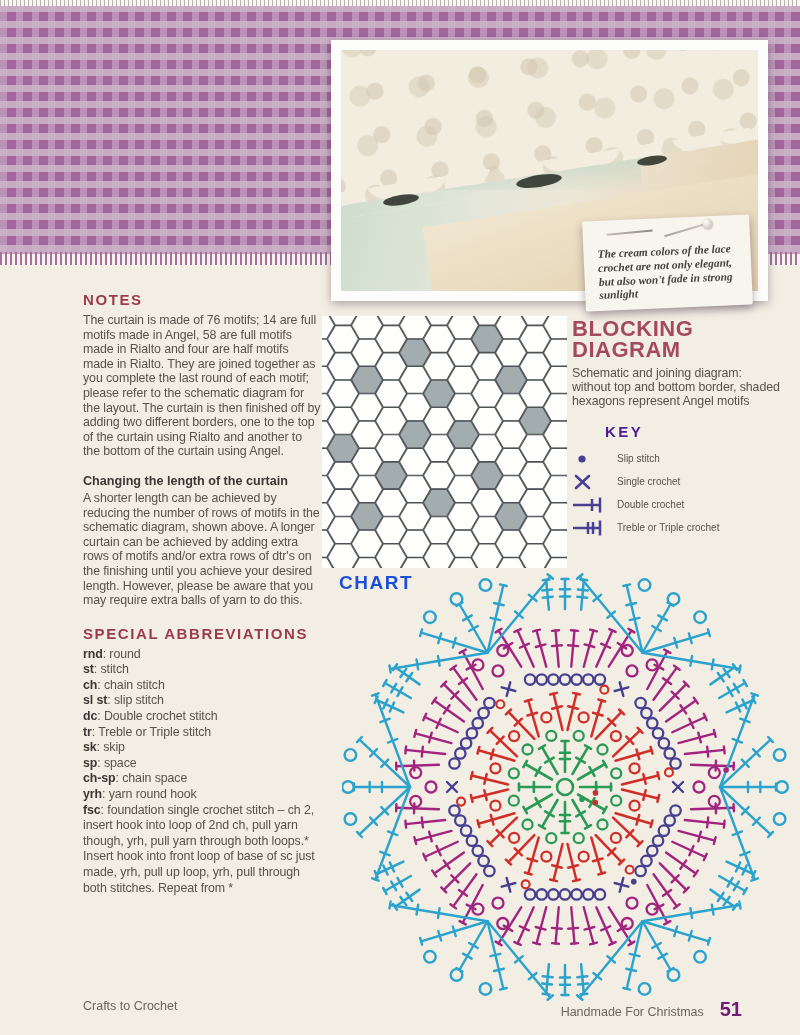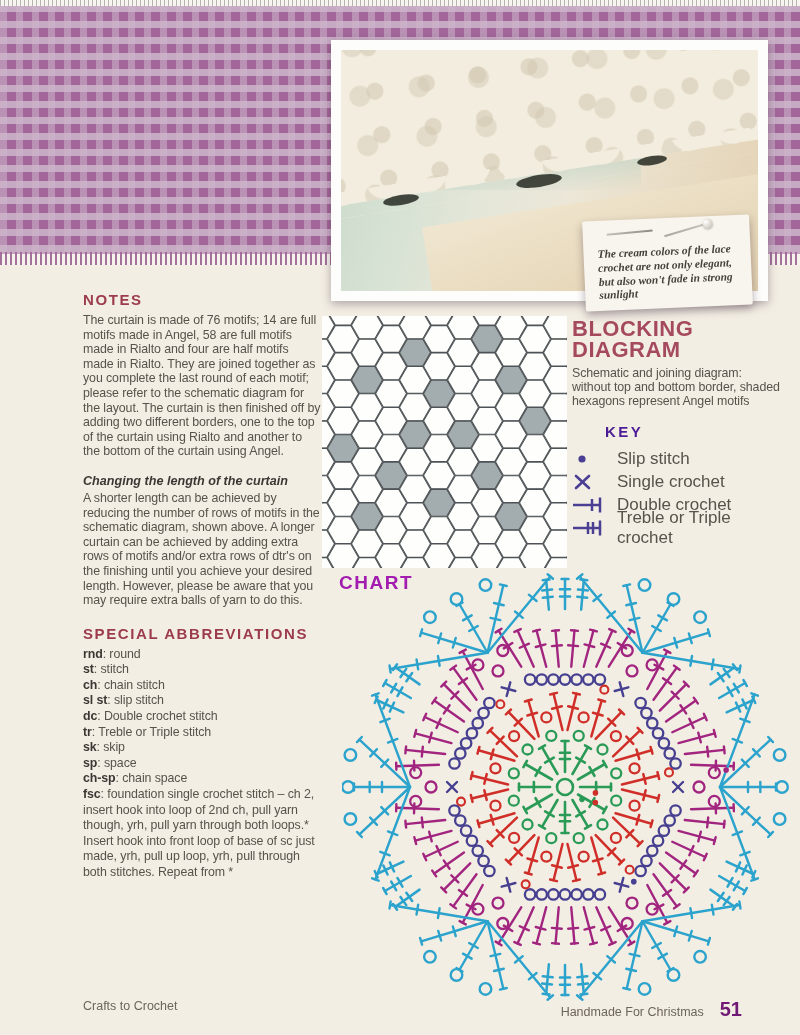--- a/index.html
+++ b/index.html
@@ -50,39 +50,39 @@
     background:linear-gradient(90deg,#c4c0b8,#8e8a82);transform:rotate(-3deg);}
   .pin-pearl{position:absolute;top:12px;right:44px;width:42px;height:2px;
     background:linear-gradient(90deg,#aaa69e,#c9c5bd);transform:rotate(-14deg);}
   .pin-pearl::after{content:"";position:absolute;right:-8px;top:-4px;width:10px;height:10px;border-radius:50%;
     background:radial-gradient(circle at 35% 30%,#ffffff,#d4cec2 70%,#b7b0a2);box-shadow:0 1px 2px rgba(0,0,0,.3);}
 
   
   .col-left{position:absolute;left:83px;top:291px;width:238px;}
   .h-maroon{font-size:15px;font-weight:bold;letter-spacing:1.6px;color:#9c3b4c;margin:0 0 5px 0;}
   .col-left p{font-size:12.4px;line-height:14.6px;letter-spacing:-.1px;margin:0;}
-  .subhead{font-size:12.6px;font-weight:bold;color:#3b3733;margin:15px 0 2px 0;line-height:15px;font-style:italic;}
+  .subhead{font-size:12.6px;font-weight:bold;color:#3b3733;margin:15px 0 2px 0;line-height:15px;}
   .abbr-h{margin-top:17px;}
   .abbr{font-size:12.4px;line-height:15.6px;letter-spacing:-.1px;}
   .abbr b{color:#3b3733;}
 
   
   .hexdiagram{position:absolute;left:322px;top:316px;}
   .col-right{position:absolute;left:572px;top:318px;width:208px;}
   .blocking-h{font-size:22px;line-height:21px;font-weight:bold;letter-spacing:.5px;color:#a54a5e;
     margin:0 0 7px 0;width:150px;}
   .col-right .desc{font-size:12.4px;line-height:13.9px;letter-spacing:-.1px;margin:0 0 14px 0;}
   .key-h{font-size:15px;font-weight:bold;letter-spacing:2.5px;color:#4c1d95;margin:0 0 9px 33px;}
   .key-row{display:flex;align-items:center;margin-bottom:3px;height:20px;}
   .key-row svg{width:36px;height:20px;flex:0 0 36px;}
-  .key-row span{font-size:17px;color:#57524b;margin-left:9px;}
+  .key-row span{font-size:10px;color:#57524b;margin-left:9px;}
 
   
   .chart-label{position:absolute;left:339px;top:572px;font-size:19px;font-weight:bold;
-    letter-spacing:1.5px;color:#a21caf;margin:0;z-index:2;}
+    letter-spacing:1.5px;color:#1d4ed8;margin:0;z-index:2;}
   .chart-svg{position:absolute;left:342px;top:566px;}
 
   
   .footer-left{position:absolute;left:83px;top:999px;font-size:12.5px;color:#6b655c;}
   .footer-right{position:absolute;right:58px;top:998px;display:flex;align-items:baseline;gap:16px;
     font-size:12.5px;color:#6b655c;}
   .footer-right b{font-size:20px;color:#701a75;}
 </style>
 </head>
 <body>
@@ -120,20 +120,21 @@
     <div id="abbr-list">
         <div class="abbr"><b>rnd</b>: round</div>
         <div class="abbr"><b>st</b>: stitch</div>
         <div class="abbr"><b>ch</b>: chain stitch</div>
         <div class="abbr"><b>sl st</b>: slip stitch</div>
         <div class="abbr"><b>dc</b>: Double crochet stitch</div>
         <div class="abbr"><b>tr</b>: Treble or Triple stitch</div>
         <div class="abbr"><b>sk</b>: skip</div>
         <div class="abbr"><b>sp</b>: space</div>
         <div class="abbr"><b>ch-sp</b>: chain space</div>
+        <div class="abbr"><b>yrh</b>: yarn round hook</div>
         <div class="abbr"><b>fsc</b>: foundation single crochet stitch – ch 2, insert hook into loop of 2nd ch, pull yarn though, yrh, pull yarn through both loops.* Insert hook into front loop of base of sc just made, yrh, pull up loop, yrh, pull through both stitches. Repeat from *</div>
       </div>
   </section>
 
   <svg id="hex-grid" class="hexdiagram" width="245" height="252" viewBox="0 0 245 252">
       <polygon points="-18.5,9.3 -10.8,-4.1 4.8,-4.1 12.5,9.3 4.8,22.8 -10.8,22.8" fill="#fefefc" stroke="#4e5356" stroke-width="1.1"></polygon>
       <polygon points="-18.5,36.6 -10.8,23.2 4.8,23.2 12.5,36.6 4.8,50.1 -10.8,50.1" fill="#fefefc" stroke="#4e5356" stroke-width="1.1"></polygon>
       <polygon points="-18.5,63.9 -10.8,50.5 4.8,50.5 12.5,63.9 4.8,77.4 -10.8,77.4" fill="#fefefc" stroke="#4e5356" stroke-width="1.1"></polygon>
       <polygon points="-18.5,91.3 -10.8,77.8 4.8,77.8 12.5,91.3 4.8,104.7 -10.8,104.7" fill="#fefefc" stroke="#4e5356" stroke-width="1.1"></polygon>
       <polygon points="-18.5,118.6 -10.8,105.1 4.8,105.1 12.5,118.6 4.8,132.0 -10.8,132.0" fill="#fefefc" stroke="#4e5356" stroke-width="1.1"></polygon>

